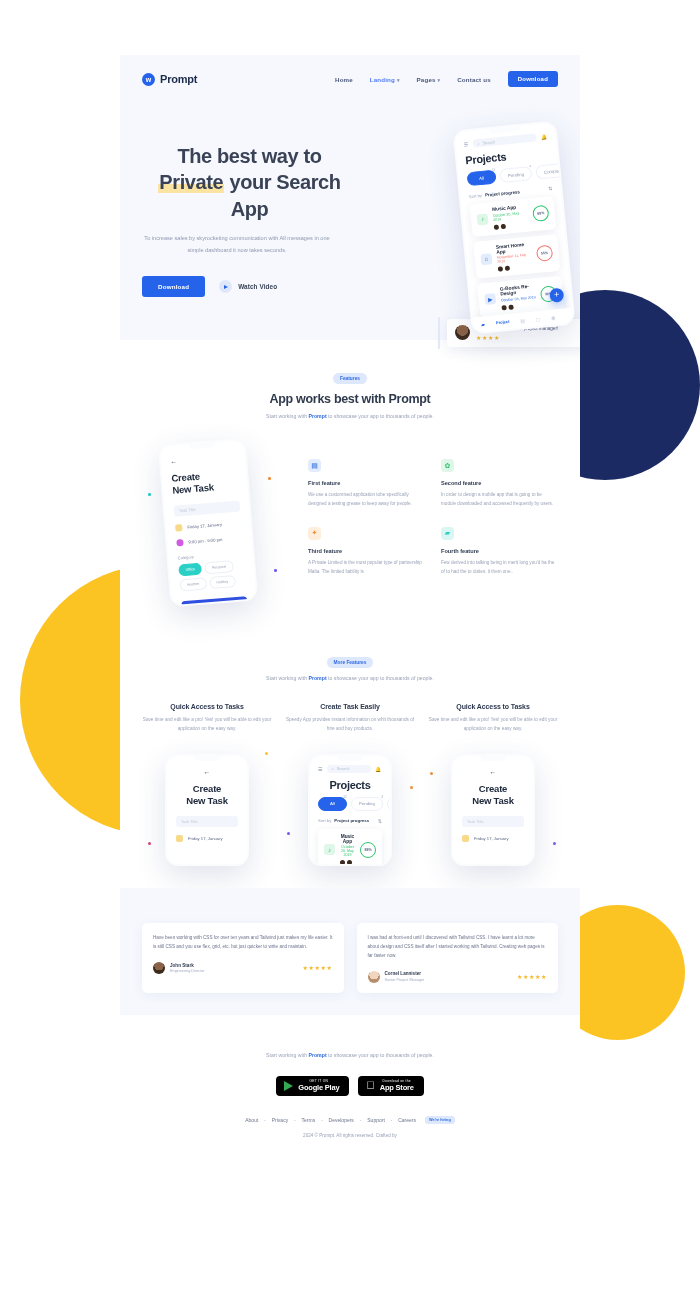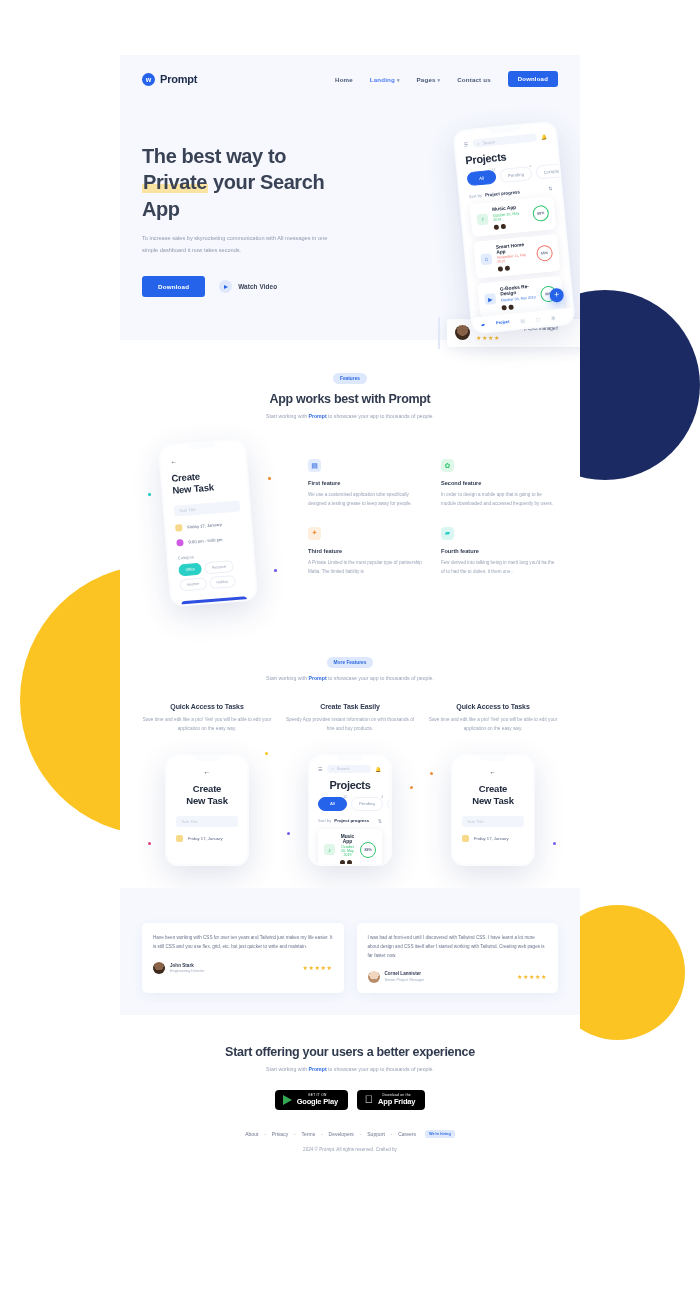--- a/index.html
+++ b/index.html
@@ -35,21 +35,21 @@
   .nav-link { font-size: 6.2px; color: #4a5878; font-weight: 600; letter-spacing: .15px; white-space: nowrap; }
   .nav-link.active { color: #4f7cf7; }
   .caret { font-size: 5px; margin-left: 2px; color: #8190b0; }
   .btn-download-nav {
     background: #2563eb; color: #fff; font-size: 6px; font-weight: 600;
     padding: 5px 10px; border-radius: 3px; letter-spacing: .2px;
   }
 
   
   .hero-inner { display: flex; padding-top: 48px; }
-  .hero-left { width: 215px; }
+  .hero-left { width: 215px; text-align: center; }
   .hero-h1 { font-size: 20px; line-height: 1.32; font-weight: 700; color: #3a4356; letter-spacing: -.4px; }
   .hl { background: linear-gradient(to top, #fbe3a2 42%, transparent 42%); padding: 0 1px; }
   .hero-p { margin-top: 11px; font-size: 5.6px; line-height: 2.05; color: #9099ad; width: 190px; }
   .hero-cta { margin-top: 20px; display: flex; align-items: center; gap: 14px; }
   .btn-primary {
     background: #2563eb; color: #fff; font-size: 6.2px; font-weight: 600;
     padding: 7px 16px; border-radius: 3px; letter-spacing: .2px;
   }
   .watch { display: flex; align-items: center; gap: 6px; }
   .play-circle {
@@ -524,38 +524,37 @@
               <div class="t-name">Cornel Lannister</div>
               <div class="t-role">Senior Project Manager</div>
             </div>
             <div class="t-stars">★★★★★</div>
           </div>
         </div>
       </div>
     </div>
 
     <div class="cta">
-      <div class="cta-h">Start offering your users a better experience</div>
       <div class="sec-sub">
         <span>Start working with </span><b>Prompt</b><span> to showcase your app to thousands of people.</span>
       </div>
 
       <div class="stores">
         <div class="store">
           <div class="gp-tri"></div>
           <div>
             <div class="store-sm">GET IT ON</div>
             <div class="store-lg">Google Play</div>
           </div>
         </div>
         <div class="store">
           <div class="apple"></div>
           <div>
             <div class="store-sm">Download on the</div>
-            <div class="store-lg">App Friday</div>
+            <div class="store-lg">App Store</div>
           </div>
         </div>
       </div>
 
       <div class="flinks">
         <span class="flink">About</span>
         <span class="fsep">•</span>
         <span class="flink">Privacy</span>
         <span class="fsep">•</span>
         <span class="flink">Terms</span>

